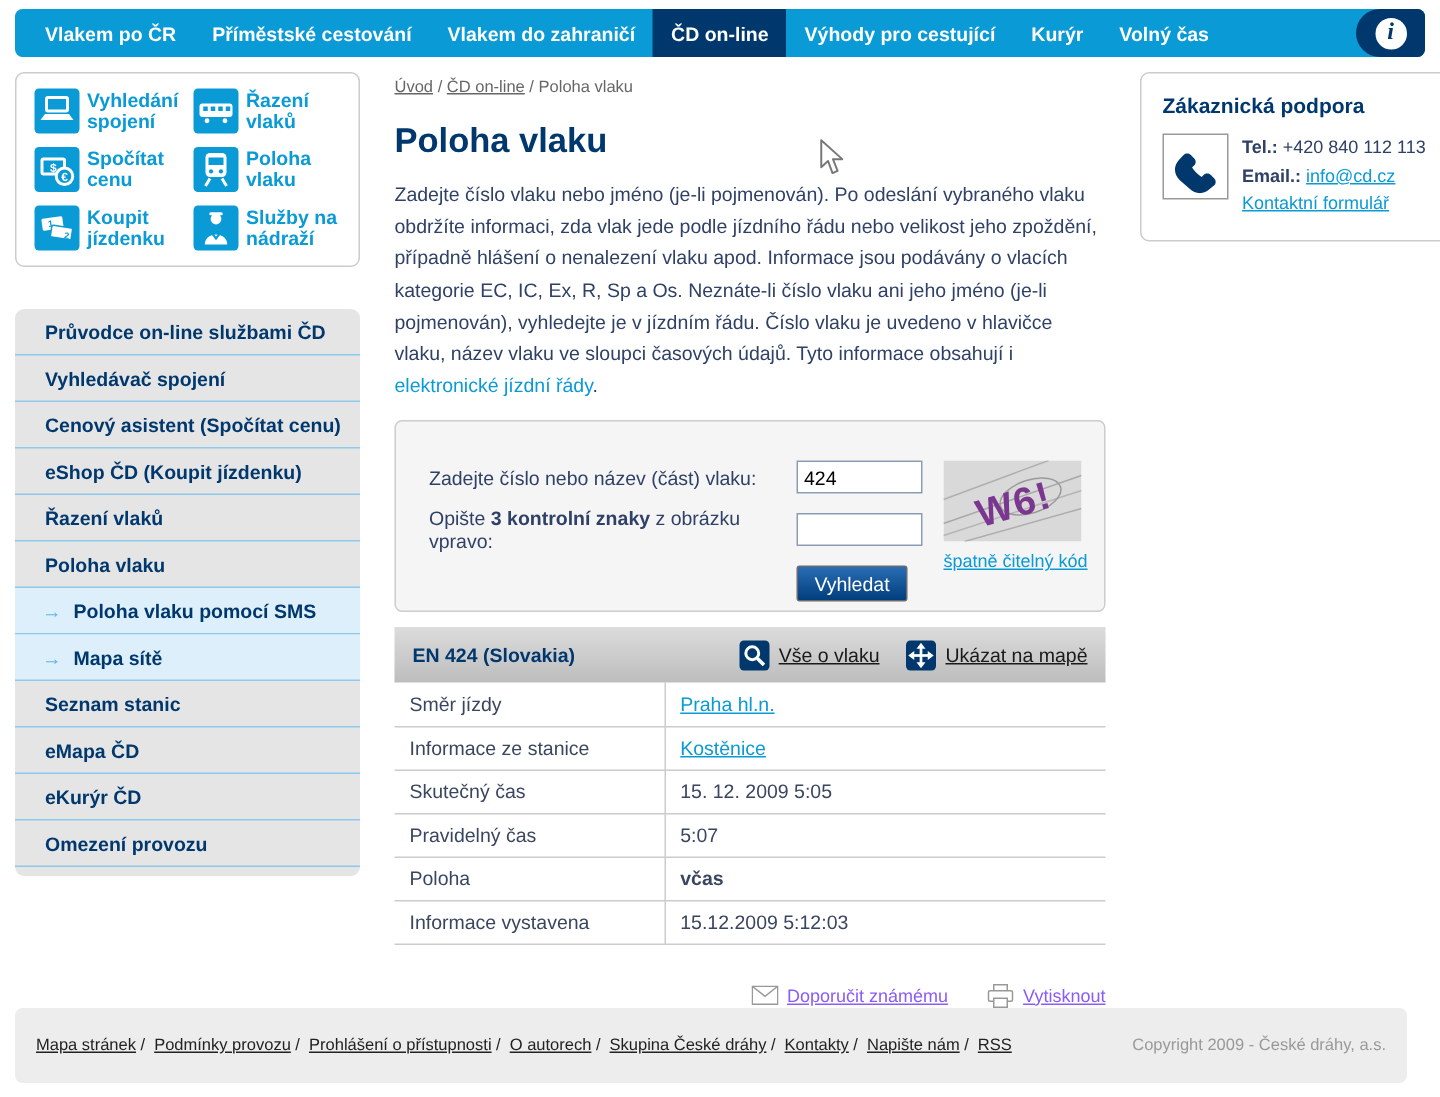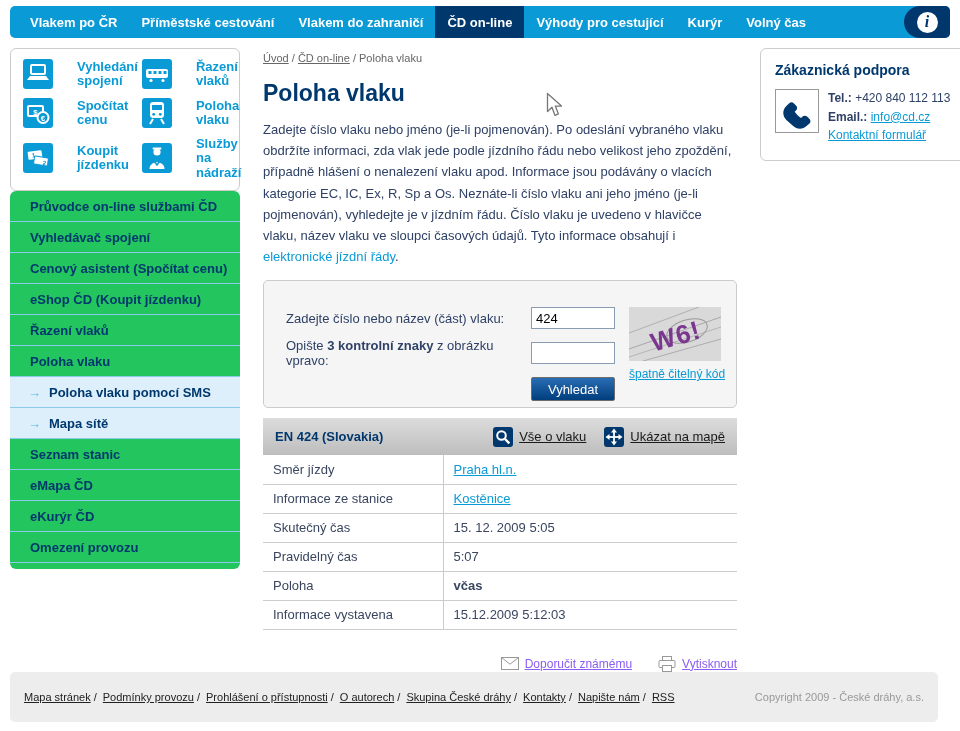--- a/index.html
+++ b/index.html
@@ -21,27 +21,27 @@
 
   
   .content { display:flex; padding:0 10px; margin-top:10px; align-items:flex-start; }
   .sidebar { width:230px; flex:none; }
   .main    { width:474px; flex:none; margin-left:23px; }
   .rightcol{ width:226px; flex:none; margin-left:23px; }
 
   
   .quickbox { background:#fff; border:1px solid #ccc; border-radius:6px; padding:10px 8px 10px 12px;
               display:grid; grid-template-columns:1fr 1fr; row-gap:9px; column-gap:4px; }
-  .quick-item { display:flex; align-items:center; gap:24px; cursor:pointer; }
+  .quick-item { display:flex; align-items:center; gap:5px; cursor:pointer; }
   .qicon { width:30px; height:30px; background:#0a9ad6; border-radius:3px; flex:none;
            display:flex; align-items:center; justify-content:center; }
   .quick-item span.lbl { color:#0a9ad6; font-weight:bold; font-size:13px; line-height:1.1; }
 
   
-  .menu { margin-top:0; background:#22c55e; border-radius:6px; overflow:hidden; padding-bottom:6px; }
+  .menu { margin-top:28px; background:#e5e5e5; border-radius:6px; overflow:hidden; padding-bottom:6px; }
   .menu-item { padding:8px 8px 7px 20px; font-weight:bold; font-size:13px; color:#00386e;
                border-bottom:1px solid #8dc9ea; cursor:pointer; }
   .menu-sub { background:#ddeffa; padding-left:18px; display:flex; align-items:center; gap:8px; }
   .menu-sub .arrow { color:#5fb7e6; font-weight:bold; }
 
   
   .breadcrumb { font-size:11px; color:#666; margin-top:4px; }
   .breadcrumb a { color:#666; text-decoration:underline; cursor:pointer; }
   h1.page-title { color:#00386e; font-size:23px; margin:16px 0 12px; }
   .intro { color:#2f4166; font-size:13px; line-height:1.63; }
@@ -49,21 +49,21 @@
 
   
   .formbox { position:relative; margin-top:13px; background:#f5f5f5; border:1px solid #ccc;
              border-radius:5px; padding:26px 20px 18px 22px; height:128px; }
   .form-row { display:flex; align-items:center; margin-bottom:9px; color:#2f4166; }
   .form-row label { width:245px; flex:none; }
   .form-row b { font-weight:bold; }
   .form-row input { width:84px; height:22px; border:1px solid #8a9cb2; background:#fff;
              font-family:inherit; font-size:13px; padding:1px 4px; }
   .btn-row { margin-left:245px; margin-top:3px; }
-  .btn-search { width:84px; height:24px; background:linear-gradient(#2a6db4,#003e7d); color:#fff;
+  .btn-search { width:74px; height:24px; background:linear-gradient(#2a6db4,#003e7d); color:#fff;
              border:1px solid #6b6b6b; border-radius:2px; font-family:inherit; font-size:13px; cursor:pointer; }
   .captcha-wrap { position:absolute; left:365px; top:26px; width:110px; }
   .captcha-link { display:block; margin-top:3px; font-size:12px; color:#0a9ad6;
              text-decoration:underline; cursor:pointer; white-space:nowrap; }
 
   
   .result-header { margin-top:10px; height:37px; background:linear-gradient(#dcdcdc,#bdbdbd);
              display:flex; align-items:center; padding:0 12px; }
   .result-title { font-weight:bold; color:#00386e; flex:1; }
   .rh-link { display:flex; align-items:center; gap:6px; margin-left:18px; color:#1a1a1a;

